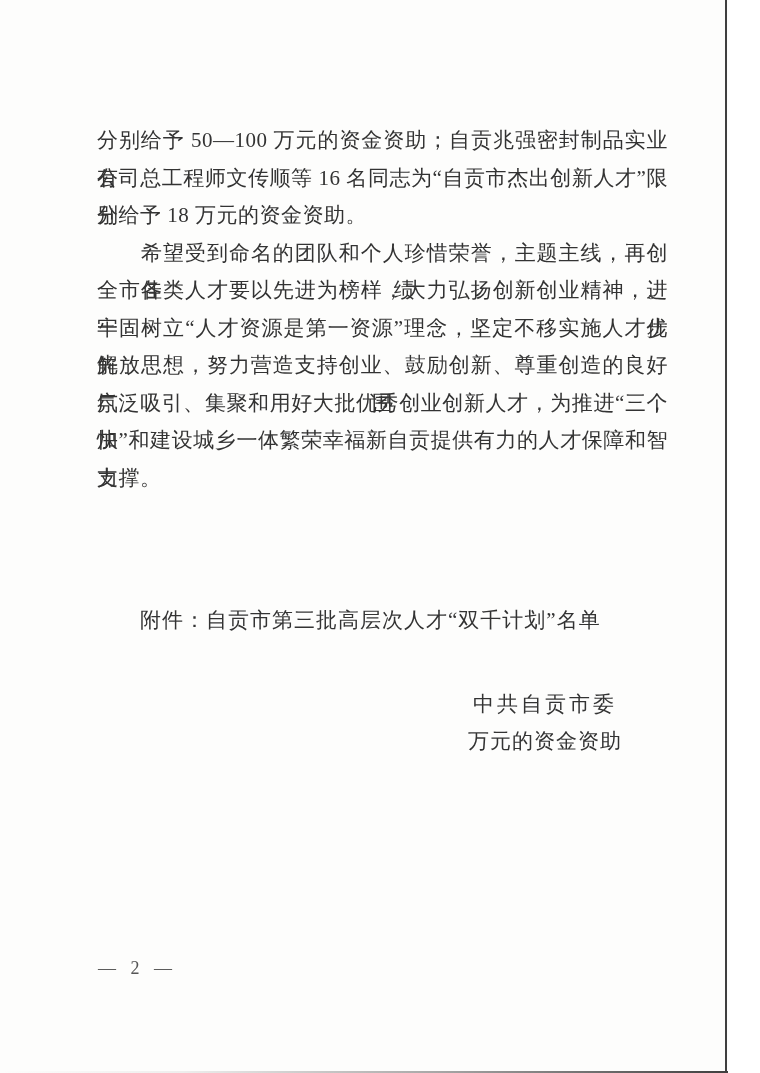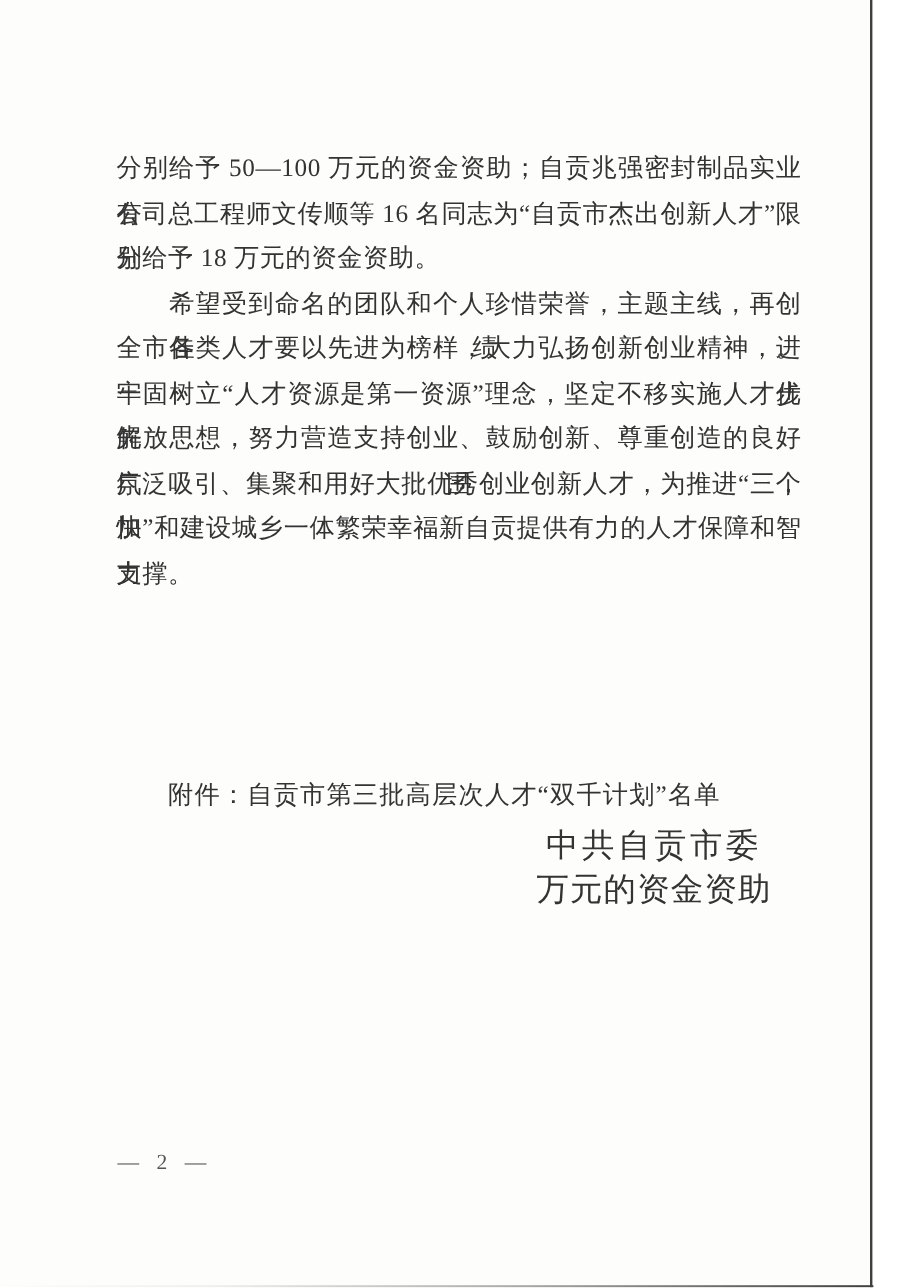--- a/index.html
+++ b/index.html
@@ -55,36 +55,36 @@
     text-align: justify;
     text-align-last: justify;
     text-justify: inter-character;
   }
   .line.indent {
     padding-left: 44px;
   }
   .attachment-line {
     position: absolute;
     left: 97px;
-    top: 644px;
+    top: 602px;
     width: 571px;
     padding-left: 43px;
     box-sizing: border-box;
     font-size: 21px;
     line-height: 37.5px;
     letter-spacing: 1px;
     white-space: nowrap;
   }
   .signature-block {
     position: absolute;
     left: 415px;
     top: 686px;
     width: 260px;
     text-align: center;
-    font-size: 27px;
+    font-size: 21px;
     line-height: 37px;
   }
   .signature-party {
     letter-spacing: 3px;
   }
   .signature-government {
     letter-spacing: 1px;
   }
   .signature-date {
     letter-spacing: 0.5px;

